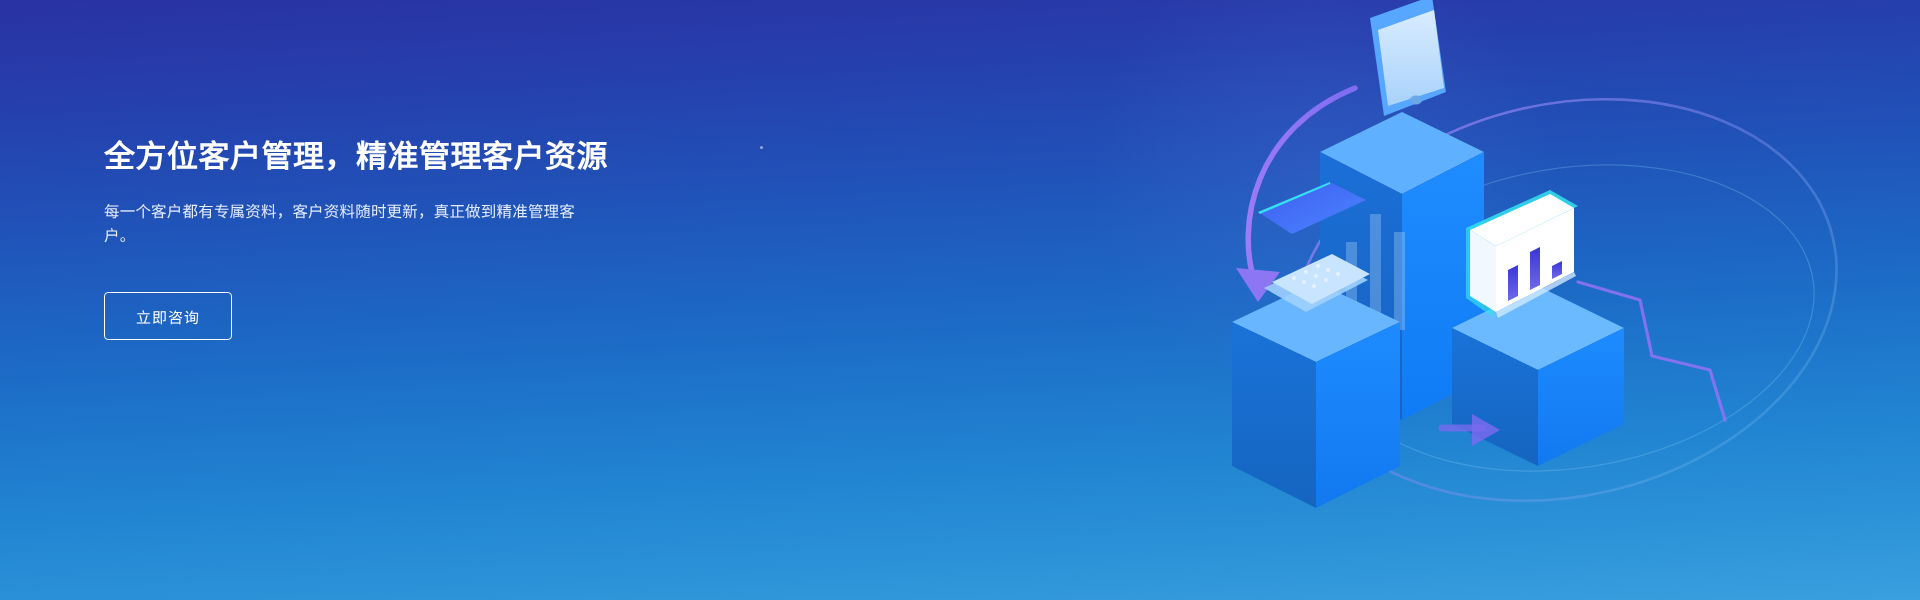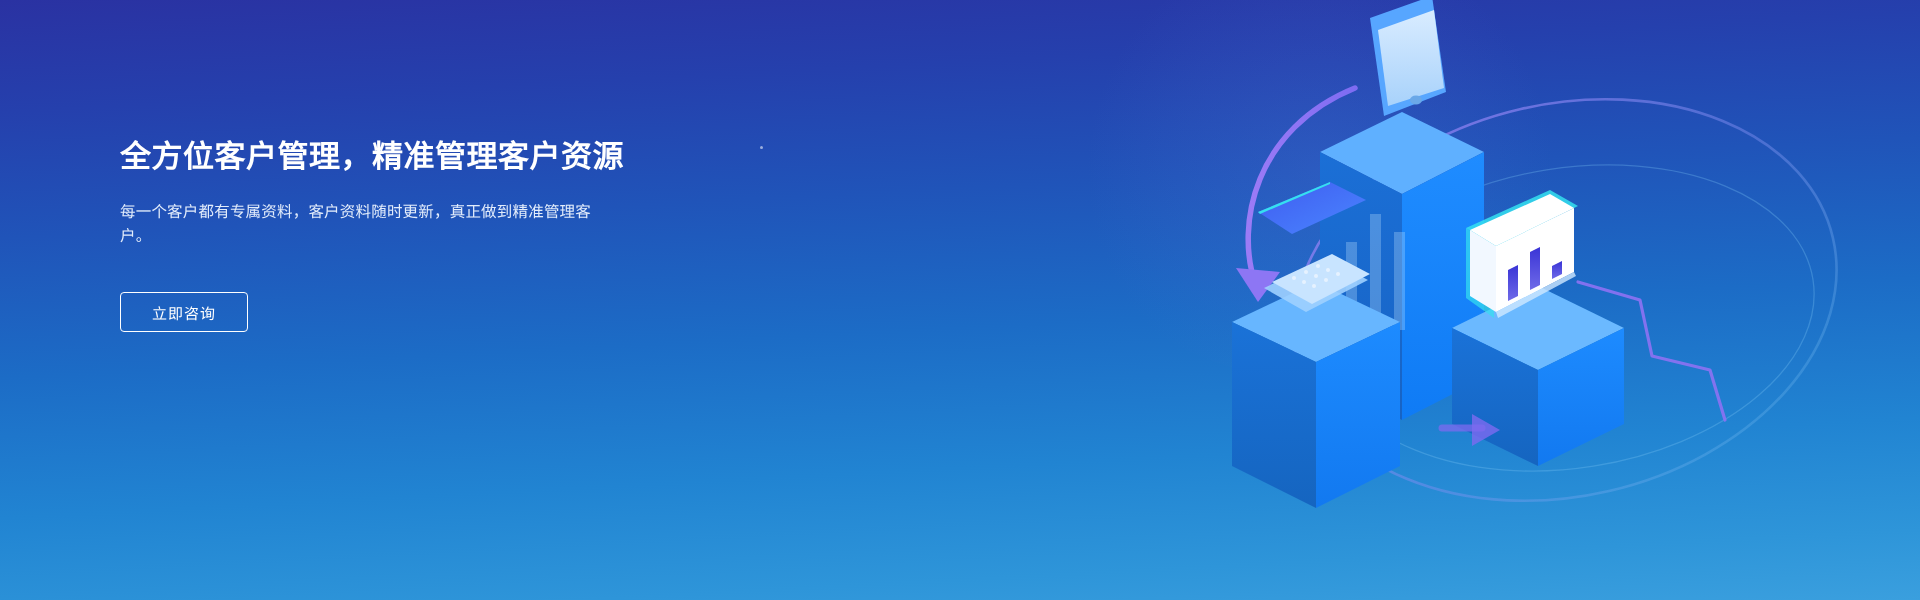--- a/index.html
+++ b/index.html
@@ -48,21 +48,21 @@
     top: 146px;
     width: 3px;
     height: 3px;
     border-radius: 50%;
     background: rgba(255,255,255,0.55);
   }
 
   
   .copy {
     position: absolute;
-    left: 120px;
+    left: 104px;
     top: 136px;
     width: 620px;
   }
   .headline {
     margin: 0;
     font-size: 31px;
     line-height: 42px;
     font-weight: 700;
     color: #ffffff;
     letter-spacing: 0.5px;
@@ -75,21 +75,21 @@
     color: #e2ecfb;
     width: 482px;
     letter-spacing: 0.2px;
   }
   .cta {
     display: inline-flex;
     align-items: center;
     justify-content: center;
     margin-top: 32px;
     width: 128px;
-    height: 40px;
+    height: 48px;
     box-sizing: border-box;
     border: 1.5px solid #ffffff;
     border-radius: 4px;
     background: transparent;
     color: #ffffff;
     font-size: 15px;
     font-family: inherit;
     letter-spacing: 1px;
     cursor: pointer;
   }

